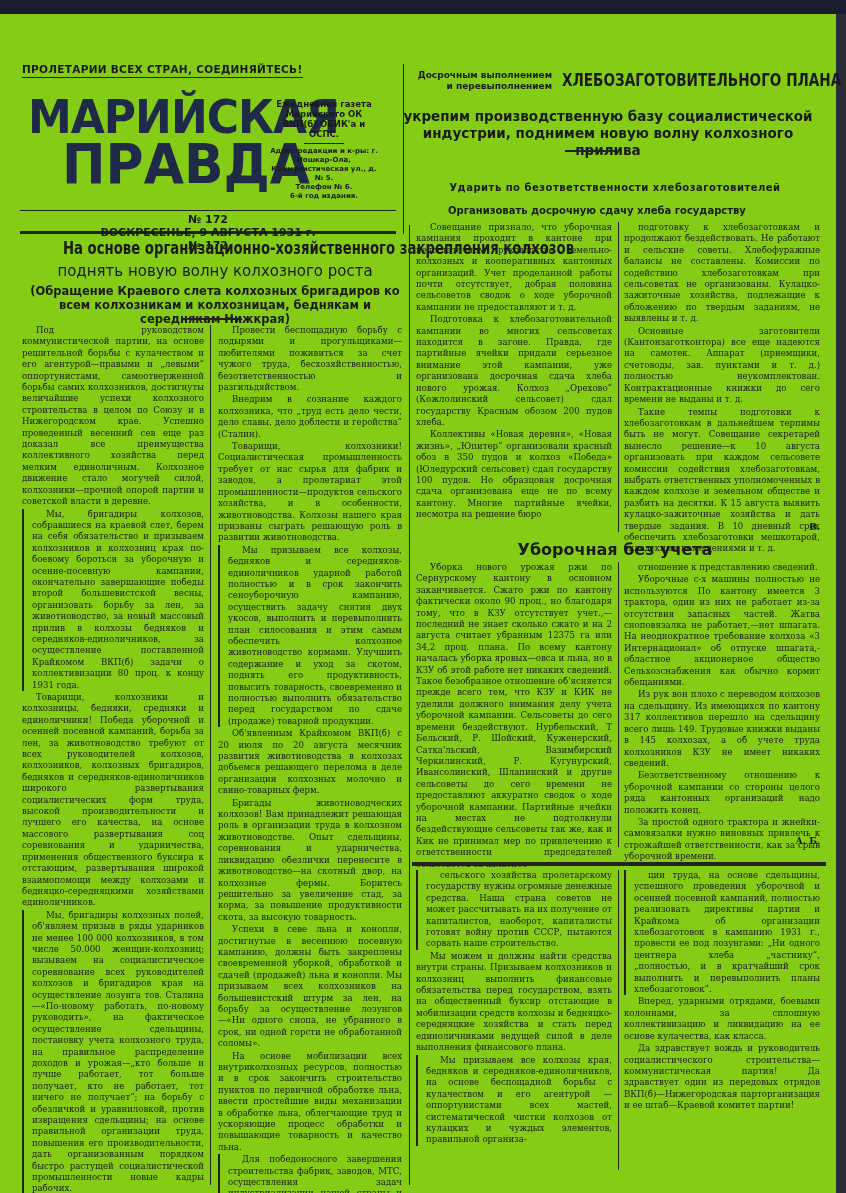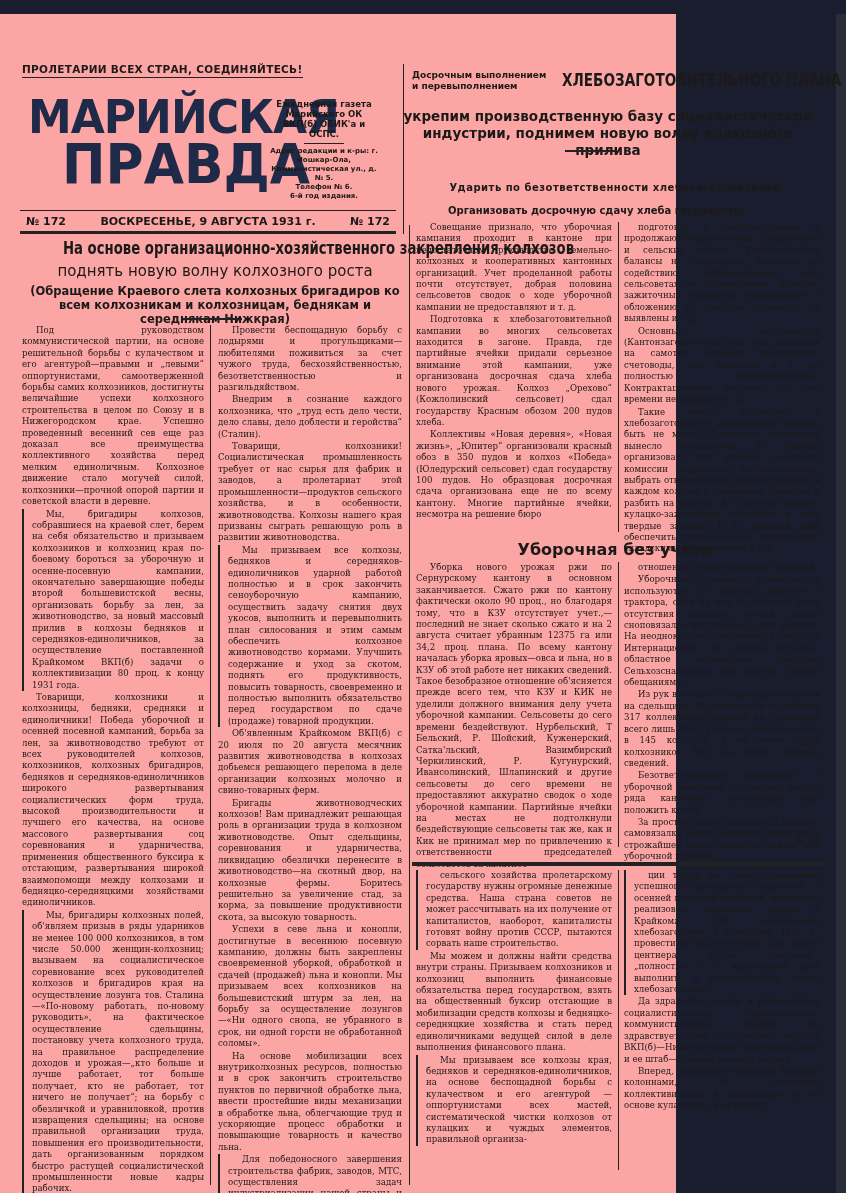--- a/index.html
+++ b/index.html
@@ -1,30 +1,30 @@
 <!DOCTYPE html>
 <html><head>
 <meta charset="utf-8">
 <style>
   html,body{margin:0;padding:0;}
   body{width:846px;height:1193px;background:#1a1d2e;position:relative;overflow:hidden;font-family:"DejaVu Serif",serif;}
-  .paper{position:absolute;left:0;top:12px;width:676px;height:1181px;background:#fca5a5;color:#1b1a18;}
+  .paper{position:absolute;left:0;top:12px;width:836px;height:1181px;background:#84cc16;color:#1b1a18;}
   .edge{position:absolute;right:0;top:0;width:10px;height:1193px;background:#2a2c3a;}
   .abs{position:absolute;font-weight:bold;}
   .motto{left:22px;top:63px;font-family:"DejaVu Sans",sans-serif;font-weight:bold;font-size:10.5px;letter-spacing:.3px;border-bottom:1px solid #222;padding-bottom:2px;}
   .mast{left:28px;top:98px;font-family:"DejaVu Sans",sans-serif;font-weight:900;font-size:44px;line-height:40px;color:#1e2a48;letter-spacing:-1px;transform:scaleY(1.05);}
   .mast .l2{display:block;font-size:52px;line-height:50px;margin-left:34px;letter-spacing:0;}
   .pubinfo{left:268px;top:100px;width:112px;text-align:center;font-size:7px;line-height:9px;font-family:"DejaVu Sans",sans-serif;}
   .pubinfo b{font-size:8.5px;}
   .pubinfo hr{border:0;border-top:1.5px solid #222;width:40px;margin:3px auto;}
-  .dateline{left:20px;top:210px;width:376px;height:16px;border-top:1px solid #222;border-bottom:3px solid #222;font-family:"DejaVu Sans",sans-serif;font-weight:bold;font-size:11px;display:flex;align-items:center;justify-content:space-between;padding:2px 0;}
+  .dateline{left:20px;top:210px;width:376px;height:16px;border-top:1px solid #222;border-bottom:3px solid #222;font-family:"DejaVu Sans",sans-serif;font-weight:bold;font-size:11px;display:flex;align-items:center;justify-content:space-between;padding:2px 0;flex-direction:column;}
   .dateline span{padding:0 6px;}
   .vrule{position:absolute;background:#222;width:1px;}
   .hrule{position:absolute;background:#222;height:2px;}
-  .banner-small{left:412px;top:70px;width:140px;text-align:left;font-family:"DejaVu Sans",sans-serif;font-weight:bold;font-size:9px;line-height:11px;}
+  .banner-small{left:412px;top:70px;width:140px;text-align:right;font-family:"DejaVu Sans",sans-serif;font-weight:bold;font-size:9px;line-height:11px;}
   .banner-big{left:562px;top:70px;font-family:"DejaVu Sans",sans-serif;font-weight:900;font-size:17px;letter-spacing:0;transform:scaleX(.8);transform-origin:left;white-space:nowrap;}
   .banner-sub{left:398px;top:108px;width:420px;text-align:center;font-family:"DejaVu Sans",sans-serif;font-weight:bold;font-size:13.5px;line-height:17px;}
   .h-left{left:20px;top:238px;width:390px;text-align:center;font-family:"DejaVu Sans",sans-serif;font-weight:900;font-size:17px;transform:scaleX(.78);transform-origin:center;white-space:nowrap;}
   .h-left2{left:20px;top:262px;width:390px;text-align:center;font-family:"DejaVu Sans",sans-serif;font-weight:normal;font-size:15px;}
   .h-left3{left:20px;top:284px;width:390px;text-align:center;font-family:"DejaVu Sans",sans-serif;font-size:11.5px;line-height:14px;}
   .h-right{left:410px;top:182px;width:410px;text-align:center;font-family:"DejaVu Sans",sans-serif;font-weight:900;font-size:10px;letter-spacing:.5px;}
   .h-right2{left:392px;top:205px;width:410px;text-align:center;font-family:"DejaVu Sans",sans-serif;font-weight:bold;font-size:10px;}
   .h-ub{left:410px;top:540px;width:410px;text-align:center;font-family:"DejaVu Sans",sans-serif;font-weight:900;font-size:16px;}
   .col{position:absolute;font-size:8.6px;line-height:11.4px;text-align:justify;}
   .col p{margin:0 0 1px 0;text-indent:14px;}
@@ -121,16 +121,16 @@
   <div class="hrule" style="left:412px;top:862px;width:414px;height:4px;"></div>
 
   <div class="col" style="left:416px;top:870px;width:196px;height:315px;">
       <p class="quote">сельского хозяйства пролетарскому государству нужны огромные денежные средства. Наша страна советов не может рассчитывать на их получение от капиталистов, наоборот, капиталисты готовят войну против СССР, пытаются сорвать наше строительство.</p>
       <p>Мы можем и должны найти средства внутри страны. Призываем колхозников и колхозниц выполнить финансовые обязательства перед государством, взять на общественный буксир отстающие в мобилизации средств колхозы и бедняцко-середняцкие хозяйства и стать перед единоличниками ведущей силой в деле выполнения финансового плана.</p>
       <p class="quote">Мы призываем все колхозы края, бедняков и середняков-единоличников, на основе беспощадной борьбы с кулачеством и его агентурой — оппортунистами всех мастей, систематической чистки колхозов от кулацких и чуждых элементов, правильной организа-</p>
     </div>
   <div class="vrule" style="left:618px;top:870px;height:300px;"></div>
   <div class="col" style="left:624px;top:870px;width:196px;height:315px;">
       <p class="quote">ции труда, на основе сдельщины, успешного проведения уборочной и осенней посевной кампаний, полностью реализовать директивы партии и Крайкома об организации хлебозаготовок в кампанию 1931 г., провести ее под лозунгами: „Ни одного центнера хлеба „частнику“, „полностью, и в кратчайший срок выполнить и перевыполнить планы хлебозаготовок“.</p>
+      <p>Вперед, ударными отрядами, боевыми колоннами, за сплошную коллективизацию и ликвидацию на ее основе кулачества, как класса.</p>
       <p>Да здравствует вождь и руководитель социалистического строительства—коммунистическая партия! Да здравствует один из передовых отрядов ВКП(б)—Нижегородская парторганизация и ее штаб—Краевой комитет партии!</p>
-      <p>Вперед, ударными отрядами, боевыми колоннами, за сплошную коллективизацию и ликвидацию на ее основе кулачества, как класса.</p>
     </div>
 </div>
 
 </body></html>

